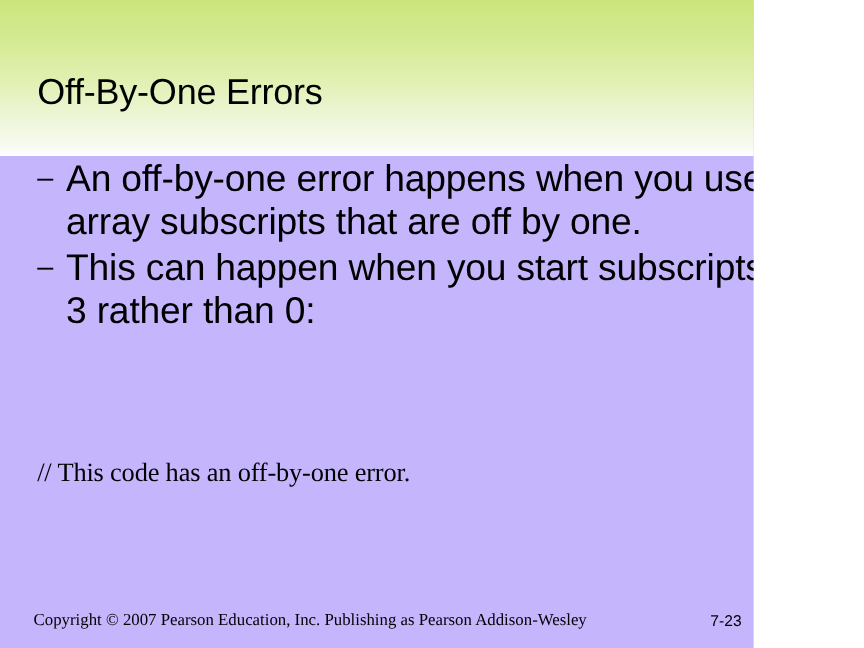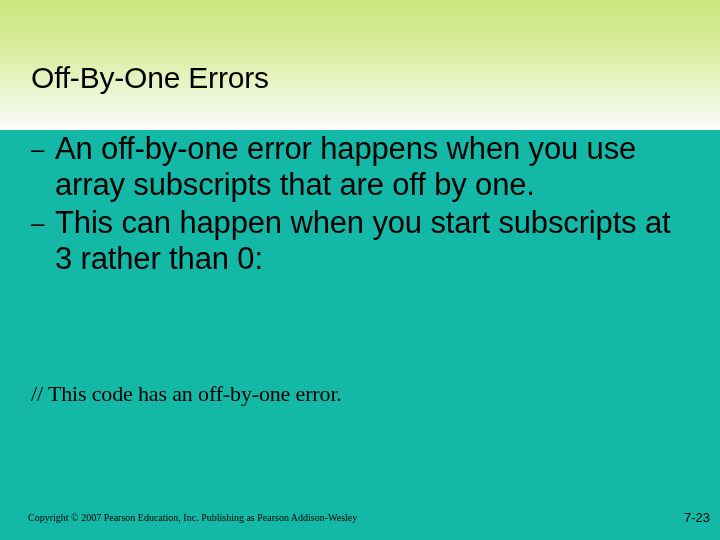--- a/index.html
+++ b/index.html
@@ -13,23 +13,23 @@
     overflow: hidden;
     font-family: "Liberation Sans", sans-serif;
     color: #000000;
     position: relative;
   }
 
   #slide {
     position: absolute;
     left: 0;
     top: 0;
-    width: 720px;
+    width: 628px;
     height: 540px;
-    background: #14b8a6;
+    background: #c4b5fd;
     overflow: hidden;
   }
 
   
   #banner {
     position: absolute;
     left: 0;
     top: 0;
     width: 720px;
     height: 130px;
@@ -101,21 +101,21 @@
     letter-spacing: -0.15px;
   }
   .code-line { white-space: pre; font-family: Liberation Serif, serif; }
 
   
   #footer-copyright {
     position: absolute;
     left: 28px;
     top: 511px;
     font-family: "Liberation Serif", "DejaVu Serif", serif;
-    font-size: 10px;
+    font-size: 14px;
     line-height: 14px;
     color: #000000;
     white-space: nowrap;
   }
   #footer-pagenum {
     position: absolute;
     right: 10px;
     top: 510px;
     font-family: "Liberation Sans", sans-serif;
     font-size: 13px;

